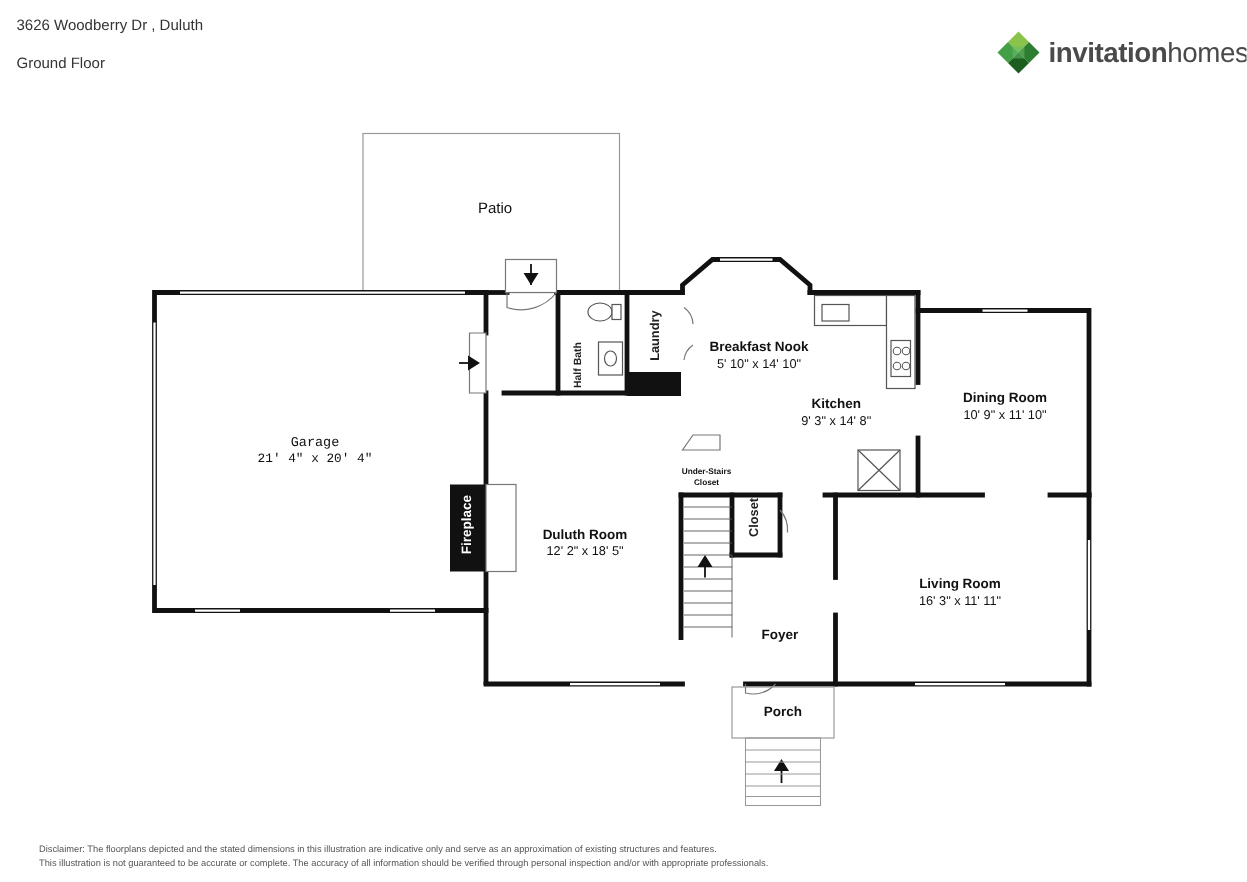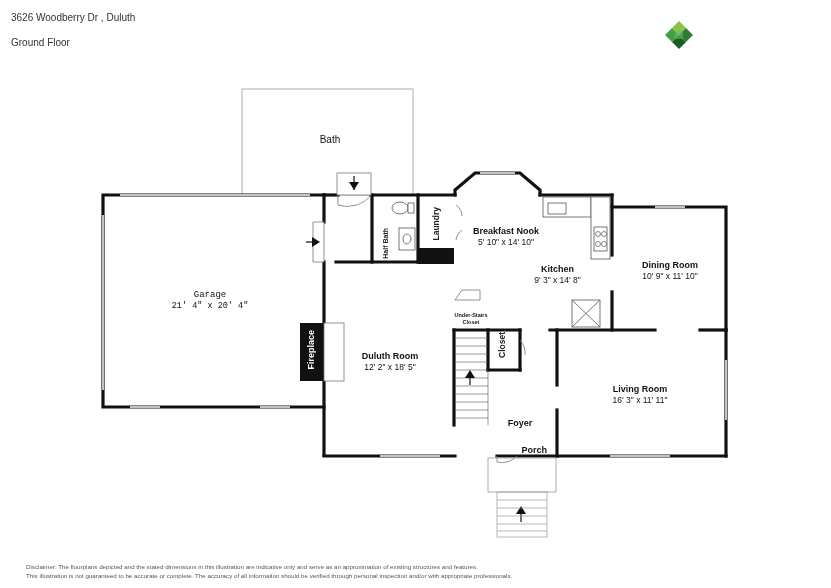--- a/index.html
+++ b/index.html
@@ -24,20 +24,21 @@
 <div class="hdr" id="floor">Ground Floor</div>
 
 <div class="logo">
   <svg viewBox="0 0 30 30">
     <polygon points="15,1 22,8 15,15 8,8" fill="#8bc34a"></polygon>
     <polygon points="8,8 15,15 8,22 1,15" fill="#43a047"></polygon>
     <polygon points="22,8 29,15 22,22 15,15" fill="#2e7d32"></polygon>
     <polygon points="15,15 22,22 15,29 8,22" fill="#1b5e20"></polygon>
     <polygon points="11,11 19,11 19,19 11,19" fill="#66bb6a" opacity="0.55"></polygon>
   </svg>
+  <div class="logo-text"><span>invitation</span><span class="light">homes</span></div>
 </div>
 
 <svg class="plan" viewBox="0 0 831 588" xmlns="http://www.w3.org/2000/svg">
 
   <rect x="242" y="89" width="171" height="106" fill="none" stroke="#999" stroke-width="0.8"></rect>
 
   <g stroke="#111" stroke-width="3.2" fill="none" stroke-linecap="square">
 
     <polyline points="324,195 103,195 103,407 324,407"></polyline>
     <line x1="324" y1="195" x2="324" y2="222"></line>
@@ -154,21 +155,21 @@
     <line x1="497" y1="516" x2="547" y2="516"></line>
     <line x1="497" y1="524" x2="547" y2="524"></line>
     <line x1="497" y1="531" x2="547" y2="531"></line>
   </g>
 
   <rect x="300" y="323" width="24" height="58" fill="#111"></rect>
   <rect x="324" y="323" width="20" height="58" fill="#fff" stroke="#777" stroke-width="0.8"></rect>
 </svg>
 
 <div class="lbl" style="left:300px;top:134px;width:60px;">
-    <div class="nm" style="font-weight:normal;font-size:10px">Bath</div>
+    <div class="nm" style="font-weight:normal;font-size:10px">Patio</div>
   </div>
 <div class="lbl" style="left:150px;top:290px;width:120px;font-family:Liberation Mono, monospace;">
     <div class="nm" style="font-weight:normal">Garage</div>
     <div>21' 4" x 20' 4"</div>
   </div>
 <div class="lbl" style="left:456px;top:226px;width:100px;">
     <div class="nm">Breakfast Nook</div>
     <div>5' 10" x 14' 10"</div>
   </div>
 <div class="lbl" style="left:520px;top:264px;width:75px;">
@@ -183,21 +184,21 @@
     <div class="nm">Duluth Room</div>
     <div>12' 2" x 18' 5"</div>
   </div>
 <div class="lbl" style="left:600px;top:384px;width:80px;">
     <div class="nm">Living Room</div>
     <div>16' 3" x 11' 11"</div>
   </div>
 <div class="lbl" style="left:500px;top:418px;width:40px;">
     <div class="nm">Foyer</div>
   </div>
-<div class="lbl" style="left:497px;top:445px;width:50px;text-align:right;">
+<div class="lbl" style="left:497px;top:469px;width:50px;">
     <div class="nm">Porch</div>
   </div>
 <div class="lbl" style="left:453px;top:312px;width:36px;font-size:5.5px;line-height:7px;font-weight:bold">Under-Stairs Closet</div>
 
 <div class="vert" style="left:382px;top:228px;font-size:7px">Half Bath</div>
 <div class="vert" style="left:431px;top:207px;font-size:8.5px">Laundry</div>
 <div class="vert" style="left:497px;top:332px;font-size:8.5px">Closet</div>
 <div class="vert" style="left:306px;top:330px;color:#fff;font-size:9px">Fireplace</div>
 
 <div class="disc" style="top:563px">Disclaimer: The floorplans depicted and the stated dimensions in this illustration are indicative only and serve as an approximation of existing structures and features.</div>

